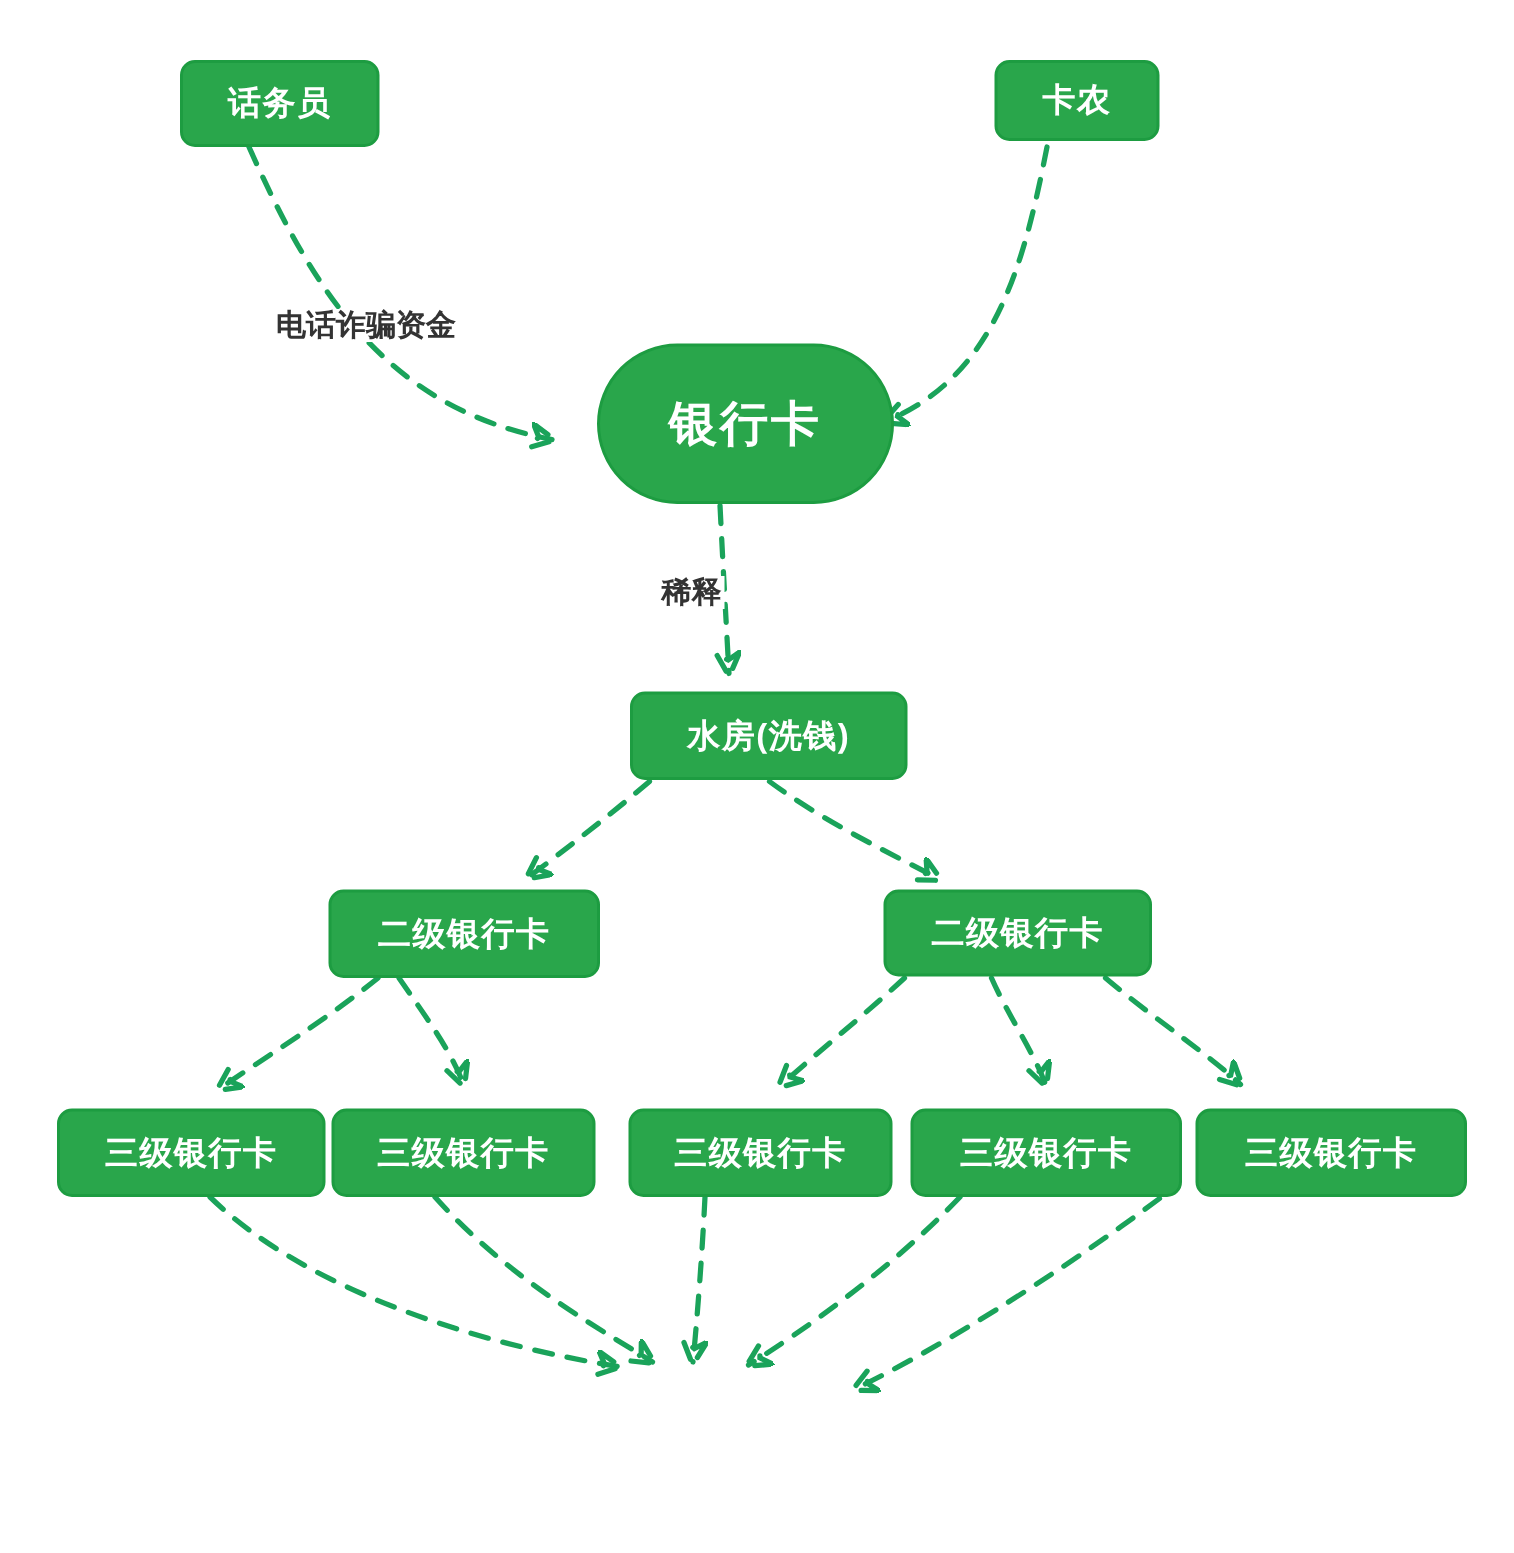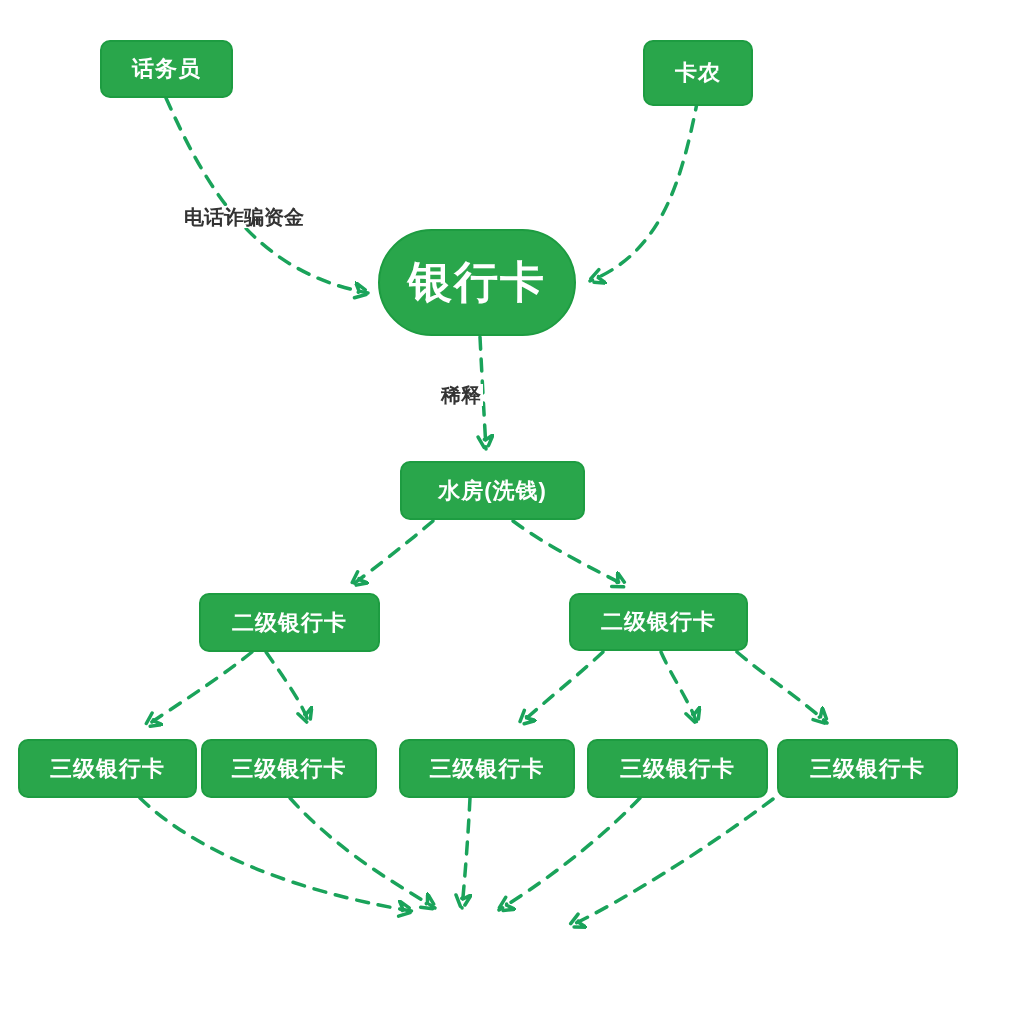--- a/index.html
+++ b/index.html
@@ -32,24 +32,25 @@
     border:2px solid var(--node-border);
     border-radius:10px;
     color:var(--node-text);
     font-weight:bold;
     font-size:22px;
     letter-spacing:1px;
     display:flex;align-items:center;justify-content:center;
     box-sizing:border-box;
     text-align:center;
     white-space:nowrap;
+    margin-left:20px;
   }
   .node.stadium{
     border-radius:56px;
-    font-size:44px;
+    font-size:32px;
     letter-spacing:2px;
   }
   .edge-label{
     position:absolute;z-index:3;
     transform:translateX(-50%);
     color:var(--edge-label-text);
     font-size:20px;
     line-height:1.1;
     background:var(--canvas-bg);
     padding:0 2px;
@@ -81,21 +82,21 @@
     <path d="M737,652 C769,679 806,703 827,723" marker-end="url(#arrow)"></path>
     <path d="M140,798 C208,864 330,898 412,911" marker-end="url(#arrow)"></path>
     <path d="M290,798 C340,854 404,888 435,908" marker-end="url(#arrow)"></path>
     <path d="M470,798 C468,838 465,876 462,908" marker-end="url(#arrow)"></path>
     <path d="M640,798 C592,848 534,888 499,910" marker-end="url(#arrow)"></path>
     <path d="M773,799 C702,852 622,901 570,926" marker-end="url(#arrow)"></path>
   </svg>
 
   <div class="node" style="left:100px;top:40px;width:133px;height:58px;">话务员</div>
 
-  <div class="node" style="left:643px;top:40px;width:110px;height:66px;">卡农</div>
+  <div class="node" style="left:643px;top:40px;width:110px;height:54px;">卡农</div>
 
   <div class="node stadium" style="left:378px;top:229px;width:198px;height:107px;">银行卡</div>
 
   <div class="node" style="left:400px;top:461px;width:185px;height:59px;">水房(洗钱)</div>
 
   <div class="node" style="left:199px;top:593px;width:181px;height:59px;">二级银行卡</div>
 
   <div class="node" style="left:569px;top:593px;width:179px;height:58px;">二级银行卡</div>
 
   <div class="node" style="left:18px;top:739px;width:179px;height:59px;">三级银行卡</div>

